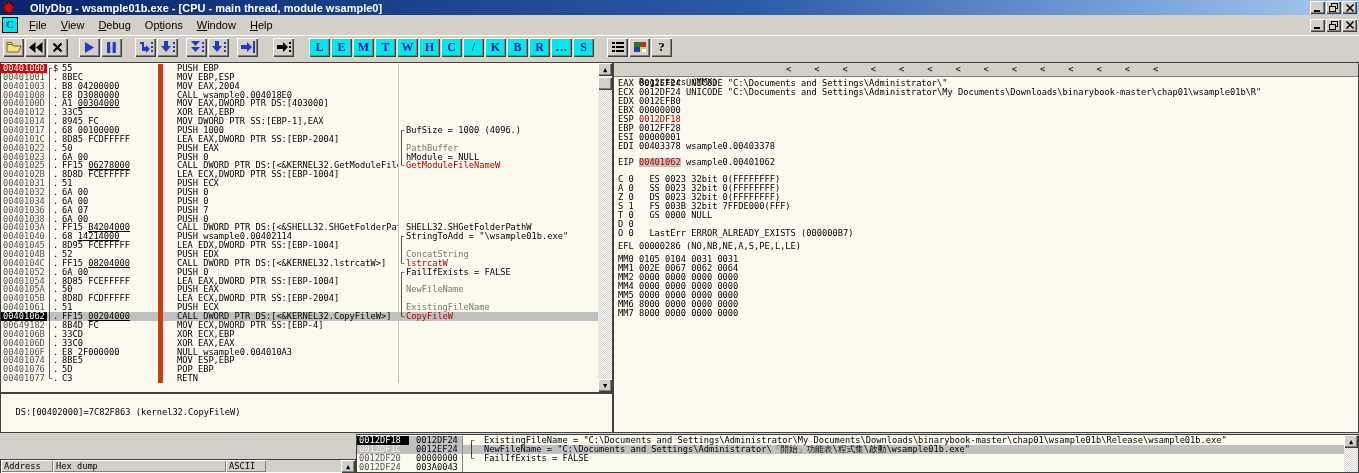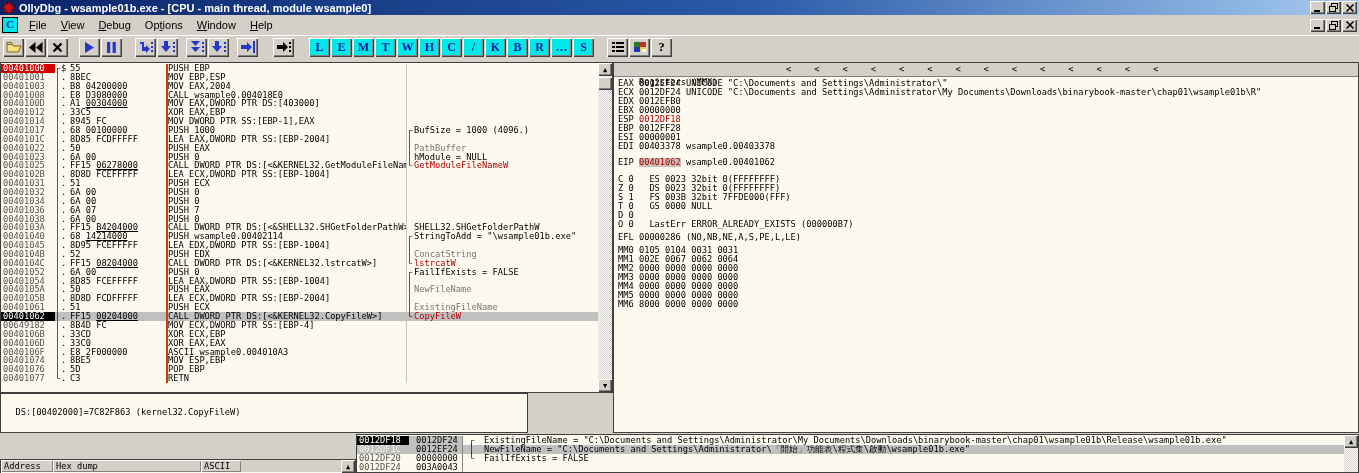--- a/index.html
+++ b/index.html
@@ -2,53 +2,53 @@
 <html><head>
 <meta charset="utf-8">
 <style>
   html,body{margin:0;padding:0}
   body{width:1359px;height:473px;position:relative;background:#d4d0c8;overflow:hidden;
        font-family:"DejaVu Sans Mono",monospace;-webkit-font-smoothing:none}
   .abs{position:absolute}
   
   #titlebar{left:0;top:0;width:1359px;height:15px;background:linear-gradient(90deg,#0a246a,#2a5aa8 55%,#a6caf0);
             display:flex;align-items:center;padding:0 2px;box-sizing:border-box}
-  #title-text{color:#fff;font:bold 11px "Liberation Sans",sans-serif;margin-left:4px;flex:1;white-space:nowrap;overflow:hidden}
+  #title-text{color:#fff;font:bold 11px "Liberation Sans",sans-serif;margin-left:15px;flex:1;white-space:nowrap;overflow:hidden}
   .winbtn{width:15px;height:13px;background:#d4d0c8;box-shadow:inset 1px 1px 0 #fff,inset -1px -1px 0 #404040,inset -2px -2px 0 #808080;
           margin-left:1px;display:flex;align-items:center;justify-content:center;flex:none}
   #menubar{left:0;top:15px;width:1359px;height:20px;background:#d4d0c8;display:flex;align-items:center;
            font:11px "Liberation Sans",sans-serif;padding:0 2px;box-sizing:border-box}
   .menu-item{padding:2px 7px;color:#000;white-space:nowrap}
   #child-icon{width:14px;height:14px;background:#00e8e8;border:1px solid #000;color:#0020a0;
               font:bold 11px "Liberation Serif",serif;text-align:center;line-height:13px;margin-right:4px}
   #menu-right{margin-left:auto;display:flex}
   #toolbar{left:0;top:35px;width:1359px;height:23px;background:#d4d0c8;display:flex;align-items:center;
            padding-left:3px;box-sizing:border-box;border-top:1px solid #fff}
   .tbtn{width:21px;height:19px;background:#d4d0c8;box-shadow:inset 1px 1px 0 #fff,inset -1px -1px 0 #404040,inset -2px -2px 0 #808080;
         display:flex;align-items:center;justify-content:center;margin-right:1px;flex:none}
   .key{background:#00e8e8;color:#0018a0;font:bold 12px "Liberation Serif",serif}
   .tsep{flex:none}
   .qmark{font:bold 13px "Liberation Serif",serif;color:#000}
   
   .pane{position:absolute;background:#fcf9ee;border:1px solid #404040;box-sizing:border-box}
   #disasm{left:0;top:62px;width:613px;height:331px}
-  #infopane{left:0;top:393px;width:528px;height:40px;font-size:8.7px;padding:3px 16px 0 4px;white-space:pre}
+  #infopane{left:0;top:393px;width:613px;height:40px;font-size:8.7px;padding:3px 16px 0 4px;white-space:pre}
   #registers{left:613px;top:62px;width:746px;height:371px}
   #dumppane{left:0;top:459px;width:356px;height:39px}
   #stackpane{left:356px;top:434px;width:1003px;height:39px}
   
   #disasm-rows{position:absolute;left:0;top:1px;right:14px;bottom:0;overflow:hidden}
   .drow{height:8.86px;line-height:8.9px;font-size:8.7px;white-space:pre;display:flex;overflow:hidden}
-  .da{width:54px;padding-left:2px;flex:none;color:#55534d;box-sizing:border-box}
+  .da{width:46px;padding-left:2px;flex:none;color:#55534d;box-sizing:border-box}
   .da.red{background:#d40000;color:#fff}
   .da.blk{background:#000;color:#fff}
   .dbr{width:6px;flex:none;color:#000}
   .dm{width:9px;flex:none}
   .db{width:96px;flex:none;overflow:hidden}
-  .dt{width:240px;flex:none;border-left:2px solid #c2410c;padding-left:0;overflow:hidden;box-sizing:border-box}
+  .dt{width:240px;flex:none;border-left:5px solid #c2410c;padding-left:14px;overflow:hidden;box-sizing:border-box}
   .dc{flex:1;border-left:1px solid #c8c4b6;display:flex;overflow:hidden}
   .dcb{width:7px;flex:none;font-weight:bold}
   .dct{flex:1;overflow:hidden}
   .hl{background:#c0c0c0}
   .dim{color:#8a877e}
   .cg{color:#7a776e}.cr{color:#b40000}.ck{color:#000}
   u{text-decoration:underline}
   
   .sb{position:absolute;background-color:#fff;
       background-image:linear-gradient(45deg,#d4d0c8 25%,transparent 25%,transparent 75%,#d4d0c8 75%),
@@ -314,21 +314,21 @@
       <div class="drow"><span class="da">0040104C</span><span class="dbr">│</span><span class="dm">.</span><span class="db">FF15 <u>08204000</u></span><span class="dt">CALL DWORD PTR DS:[&lt;&amp;KERNEL32.lstrcatW&gt;]</span><span class="dc"><span class="dcb">└</span><span class="dct cr">lstrcatW</span></span></div>
       <div class="drow"><span class="da">00401052</span><span class="dbr">│</span><span class="dm">.</span><span class="db">6A 00</span><span class="dt">PUSH 0</span><span class="dc"><span class="dcb">┌</span><span class="dct ck">FailIfExists = FALSE</span></span></div>
       <div class="drow"><span class="da">00401054</span><span class="dbr">│</span><span class="dm">.</span><span class="db">8D85 FCEFFFFF</span><span class="dt">LEA EAX,DWORD PTR SS:[EBP-1004]</span><span class="dc"><span class="dcb">│</span><span class="dct ck"></span></span></div>
       <div class="drow"><span class="da">0040105A</span><span class="dbr">│</span><span class="dm">.</span><span class="db">50</span><span class="dt">PUSH EAX</span><span class="dc"><span class="dcb">│</span><span class="dct cg">NewFileName</span></span></div>
       <div class="drow"><span class="da">0040105B</span><span class="dbr">│</span><span class="dm">.</span><span class="db">8D8D FCDFFFFF</span><span class="dt">LEA ECX,DWORD PTR SS:[EBP-2004]</span><span class="dc"><span class="dcb">│</span><span class="dct ck"></span></span></div>
       <div class="drow"><span class="da">00401061</span><span class="dbr">│</span><span class="dm">.</span><span class="db">51</span><span class="dt">PUSH ECX</span><span class="dc"><span class="dcb">│</span><span class="dct cg">ExistingFileName</span></span></div>
       <div class="drow hl"><span class="da blk">00401062</span><span class="dbr">│</span><span class="dm">.</span><span class="db">FF15 <u>00204000</u></span><span class="dt">CALL DWORD PTR DS:[&lt;&amp;KERNEL32.CopyFileW&gt;]</span><span class="dc"><span class="dcb">└</span><span class="dct cr">CopyFileW</span></span></div>
       <div class="drow"><span class="da">00649182</span><span class="dbr">│</span><span class="dm">.</span><span class="db">8B4D FC</span><span class="dt">MOV ECX,DWORD PTR SS:[EBP-4]</span><span class="dc"><span class="dcb"></span><span class="dct ck"></span></span></div>
       <div class="drow"><span class="da">0040106B</span><span class="dbr">│</span><span class="dm">.</span><span class="db">33CD</span><span class="dt">XOR ECX,EBP</span><span class="dc"><span class="dcb"></span><span class="dct ck"></span></span></div>
       <div class="drow"><span class="da">0040106D</span><span class="dbr">│</span><span class="dm">.</span><span class="db">33C0</span><span class="dt">XOR EAX,EAX</span><span class="dc"><span class="dcb"></span><span class="dct ck"></span></span></div>
-      <div class="drow"><span class="da">0040106F</span><span class="dbr">│</span><span class="dm">.</span><span class="db">E8 2F000000</span><span class="dt">ASCII wsample0.004010A3</span><span class="dc"><span class="dcb"></span><span class="dct ck"></span></span></div>
+      <div class="drow"><span class="da">0040106F</span><span class="dbr">│</span><span class="dm">.</span><span class="db">E8 2F000000</span><span class="dt">NULL wsample0.004010A3</span><span class="dc"><span class="dcb"></span><span class="dct ck"></span></span></div>
       <div class="drow"><span class="da">00401074</span><span class="dbr">│</span><span class="dm">.</span><span class="db">8BE5</span><span class="dt">MOV ESP,EBP</span><span class="dc"><span class="dcb"></span><span class="dct ck"></span></span></div>
       <div class="drow"><span class="da">00401076</span><span class="dbr">│</span><span class="dm">.</span><span class="db">5D</span><span class="dt">POP EBP</span><span class="dc"><span class="dcb"></span><span class="dct ck"></span></span></div>
       <div class="drow"><span class="da">00401077</span><span class="dbr">└</span><span class="dm">.</span><span class="db">C3</span><span class="dt">RETN</span><span class="dc"><span class="dcb"></span><span class="dct ck"></span></span></div>
     </div>
   <div class="sb" style="right:0;top:0;width:14px;bottom:0">
     <div class="sbtn" style="top:0">▲</div>
     <div class="sbtn" style="top:14px"></div>
     <div class="sbtn" style="bottom:0">▼</div>
   </div>
 </div>
@@ -348,42 +348,43 @@
       <div class="rline"><span>EDX </span><span>0012EFB0</span><span></span></div>
       <div class="rline"><span>EBX </span><span>00000000</span><span></span></div>
       <div class="rline"><span>ESP </span><span class="red">0012DF18</span><span></span></div>
       <div class="rline"><span>EBP </span><span>0012FF28</span><span></span></div>
       <div class="rline"><span>ESI </span><span>00000001</span><span></span></div>
       <div class="rline"><span>EDI </span><span>00403378</span><span> wsample0.00403378</span></div>
       <div class="rgap" style="height: 7px;"></div>
       <div class="rline"><span>EIP </span><span class="red vhl">00401062</span><span> wsample0.00401062</span></div>
       <div class="rgap" style="height: 8px;"></div>
       <div class="rline">C 0   ES 0023 32bit 0(FFFFFFFF)</div>
+      <div class="rline">A 0   SS 0023 32bit 0(FFFFFFFF)</div>
       <div class="rline">Z 0   DS 0023 32bit 0(FFFFFFFF)</div>
       <div class="rline">S 1   FS 003B 32bit 7FFDE000(FFF)</div>
       <div class="rline">T 0   GS 0000 NULL</div>
       <div class="rline">D 0</div>
       <div class="rline">O 0   LastErr ERROR_ALREADY_EXISTS (000000B7)</div>
       <div class="rgap" style="height: 4px;"></div>
       <div class="rline">EFL 00000286 (NO,NB,NE,A,S,PE,L,LE)</div>
       <div class="rgap" style="height: 4px;"></div>
       <div class="rline">MM0 0105 0104 0031 0031</div>
       <div class="rline">MM1 002E 0067 0062 0064</div>
       <div class="rline">MM2 0000 0000 0000 0000</div>
-      <div class="rline">MM3 0000 0000 0000 0000</div>
       <div class="rline">MM4 0000 0000 0000 0000</div>
       <div class="rline">MM5 0000 0000 0000 0000</div>
       <div class="rline">MM6 8000 0000 0000 0000</div>
+      <div class="rline">MM7 8000 0000 0000 0000</div>
     </div>
 </div>
 
 <div id="dumppane" class="pane">
   <div id="dump-head">
     <span class="dh" style="width:52px">Address</span>
-    <span class="dh" style="width:148px">Hex dump</span>
+    <span class="dh" style="width:173px">Hex dump</span>
     <span class="dh" style="width:40px">ASCII</span>
     <span style="flex:1"></span>
   </div>
   <div id="dump-rows">
       <div class="durow"><span class="dua">00403000</span><span class="duh">41 C8 49 AD</span><span class="duh">BE 37 B6 52</span><span class="duascii">A 插7雷</span></div>
       <div class="durow"><span class="dua">00403008</span><span class="duh">FF FF FF FF</span><span class="duh">FF FF FF FF</span><span class="duascii"></span></div>
       <div class="durow"><span class="dua">00403010</span><span class="duh">FF FF FF FF</span><span class="duh">01 00 00 00</span><span class="duascii">?   0</span></div>
     </div>
   <div class="sb" style="right:0;top:0;width:14px;bottom:0">
     <div class="sbtn" style="top:0">▲</div>

